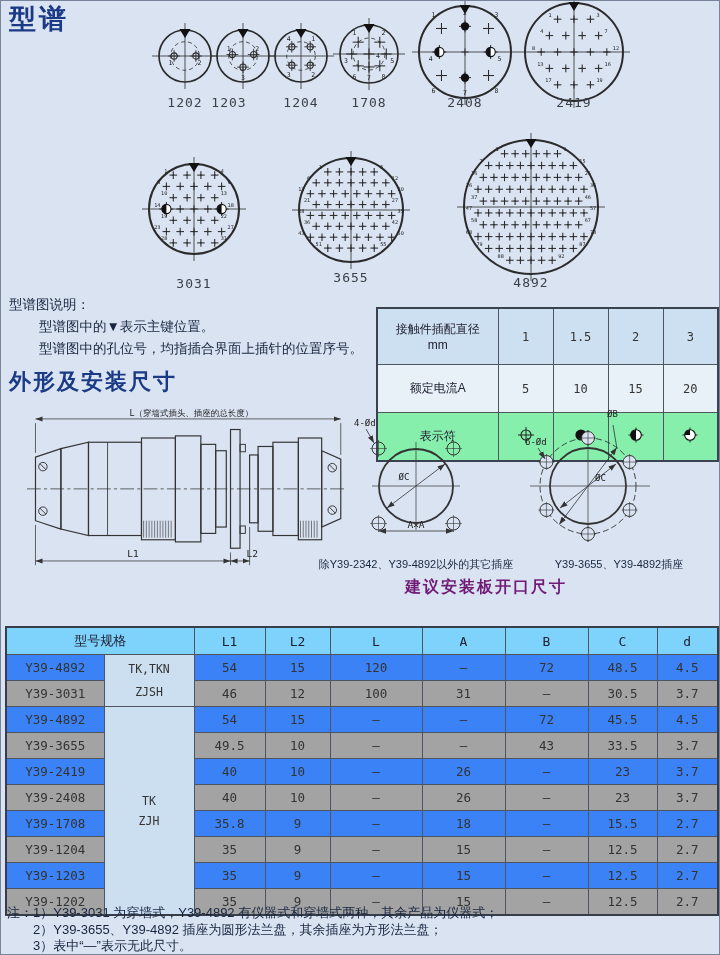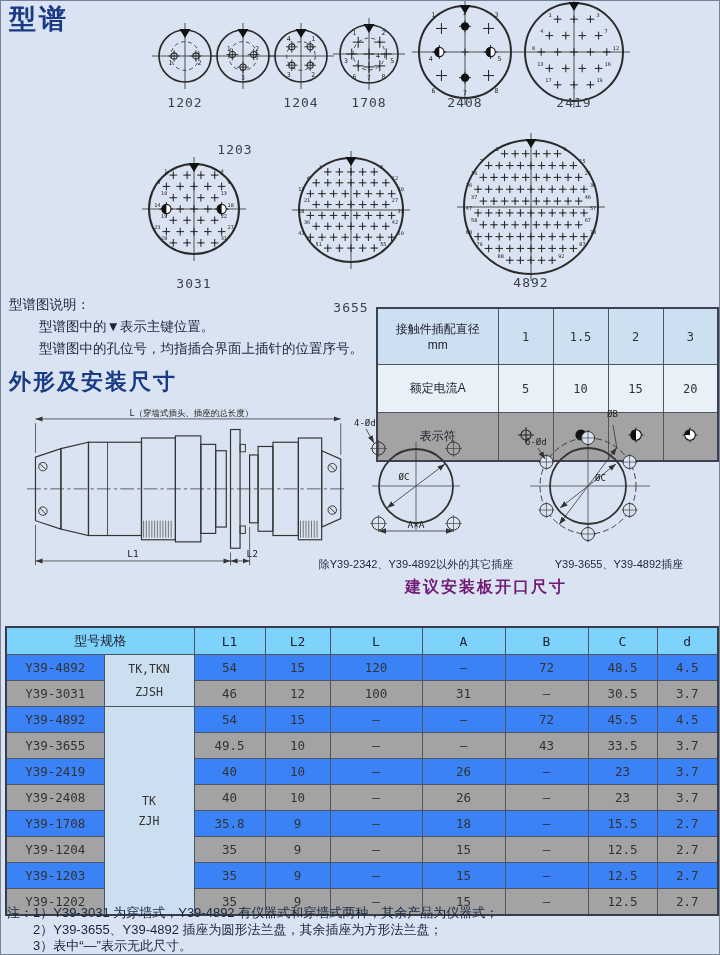--- a/index.html
+++ b/index.html
@@ -14,21 +14,21 @@
   #legend{position:absolute;left:8px;top:293px;font-size:13.5px;color:#182540;line-height:22px;}
   #legend .ind{padding-left:30px;}
   
   #contact-table{position:absolute;left:375px;top:306px;width:341px;border-collapse:collapse;
                  table-layout:fixed;border:2px solid #3c4250;}
   #contact-table td{border:1px solid #4f5560;text-align:center;height:23px;padding:12px;
                     font-family:"DejaVu Sans Mono",monospace;font-size:12px;color:#333;}
   #contact-table td.lbl{font-family:"Liberation Sans",sans-serif;font-size:12px;color:#223;}
   tr.ct-r1 td{background:#cde0f1;}
   tr.ct-r2 td{background:#e8f0f8;}
-  tr.ct-r3 td{background:#a3a3a3;}
+  tr.ct-r3 td{background:#86efac;}
   
   svg text{fill:#222;font-family:"DejaVu Sans Mono",monospace;}
   .cap{position:absolute;font-size:11px;color:#182540;text-align:center;}
   #suggestion{position:absolute;left:320px;top:576px;width:330px;text-align:center;
               font-size:16px;font-weight:bold;color:#701a75;letter-spacing:2px;}
   
   #spec-table{position:absolute;left:4px;top:625px;width:712px;border-collapse:collapse;
               table-layout:fixed;border:2px solid #373d49;font-size:12.5px;color:#333;}
   #spec-table th,#spec-table td{border:1px solid #4f5560;text-align:center;padding:0;
               height:25px;font-weight:normal;overflow:hidden;}
@@ -89,21 +89,21 @@
           <line x1="10.6392" y1="-7.2508" x2="10.6392" y2="4.3492" stroke="#2b2b2b" stroke-width="0.9"></line>
         </g>
         <text x="14.256528000000001" y="-4.944072" font-size="6.5" text-anchor="middle" fill="#222">2</text>
         <g>
           <circle cx="0" cy="11.1228" r="3.1" fill="none" stroke="#2b2b2b" stroke-width="1.1"></circle>
           <line x1="-5.8" y1="11.1228" x2="5.8" y2="11.1228" stroke="#2b2b2b" stroke-width="0.9"></line>
           <line x1="0" y1="5.3228" x2="0" y2="16.9228" stroke="#2b2b2b" stroke-width="0.9"></line>
         </g>
         <text x="0" y="23.904552000000002" font-size="6.5" text-anchor="middle" fill="#222">3</text>
       </svg>
-      <div class="conn-label" style="left: 186px; top: 94px; margin-top: 47px;">1203</div>
+      <div class="conn-label" style="left: 180px; top: 94px;">1203</div>
       <svg width="82" height="82" viewBox="-41 -41 82 82" style="position: absolute; left: 259px; top: 14px;">
         <line x1="-33" y1="0" x2="33" y2="0" stroke="#2b2b2b" stroke-width="0.8"></line>
         <line x1="0" y1="-33" x2="0" y2="33" stroke="#2b2b2b" stroke-width="0.8"></line>
         <circle cx="0" cy="0" r="26" fill="none" stroke="#2b2b2b" stroke-width="1.7"></circle>
         <polygon points="-5.5,-27 5.5,-27 0,-18" fill="#111"></polygon>
         <circle cx="0" cy="0" r="14.3" fill="none" stroke="#2b2b2b" stroke-width="0.8" stroke-dasharray="4 3"></circle>
         <g>
           <circle cx="9.1884" cy="-9.1884" r="3.1" fill="none" stroke="#2b2b2b" stroke-width="1.1"></circle>
           <line x1="3.3884" y1="-9.1884" x2="14.988399999999999" y2="-9.1884" stroke="#2b2b2b" stroke-width="0.9"></line>
           <line x1="9.1884" y1="-14.988399999999999" x2="9.1884" y2="-3.3884" stroke="#2b2b2b" stroke-width="0.9"></line>
@@ -824,21 +824,21 @@
           <line x1="11.606399999999999" y1="34.283500000000004" x2="11.606399999999999" y2="41.8835" stroke="#2b2b2b" stroke-width="1.05"></line>
           <circle cx="11.606399999999999" cy="38.0835" r="0.8" fill="#2b2b2b"></circle>
         </g>
         <g>
           <line x1="19.412799999999997" y1="38.0835" x2="27.0128" y2="38.0835" stroke="#2b2b2b" stroke-width="1.05"></line>
           <line x1="23.212799999999998" y1="34.283500000000004" x2="23.212799999999998" y2="41.8835" stroke="#2b2b2b" stroke-width="1.05"></line>
           <circle cx="23.212799999999998" cy="38.0835" r="0.8" fill="#2b2b2b"></circle>
           <text x="29.212799999999998" y="35.5835" font-size="5.2" text-anchor="start" fill="#222">55</text>
         </g>
       </svg>
-      <div class="conn-label" style="left: 302px; top: 299px; text-align: center;">3655</div>
+      <div class="conn-label" style="left: 302px; top: 269px; text-align: center;">3655</div>
       <svg width="164" height="164" viewBox="-82 -82 164 164" style="position: absolute; left: 448px; top: 124px;">
         <line x1="-74" y1="0" x2="74" y2="0" stroke="#2b2b2b" stroke-width="0.8"></line>
         <line x1="0" y1="-74" x2="0" y2="74" stroke="#2b2b2b" stroke-width="0.8"></line>
         <circle cx="0" cy="0" r="67" fill="none" stroke="#2b2b2b" stroke-width="2"></circle>
         <polygon points="-5.5,-68 5.5,-68 0,-59" fill="#111"></polygon>
         <g>
           <line x1="-30.281750000000006" y1="-53.27505" x2="-22.681750000000005" y2="-53.27505" stroke="#2b2b2b" stroke-width="1.05"></line>
           <line x1="-26.481750000000005" y1="-57.07505" x2="-26.481750000000005" y2="-49.47505" stroke="#2b2b2b" stroke-width="1.05"></line>
           <circle cx="-26.481750000000005" cy="-53.27505" r="0.8" fill="#2b2b2b"></circle>
           <text x="-32.481750000000005" y="-55.77505" font-size="5.2" text-anchor="end" fill="#222">1</text>

